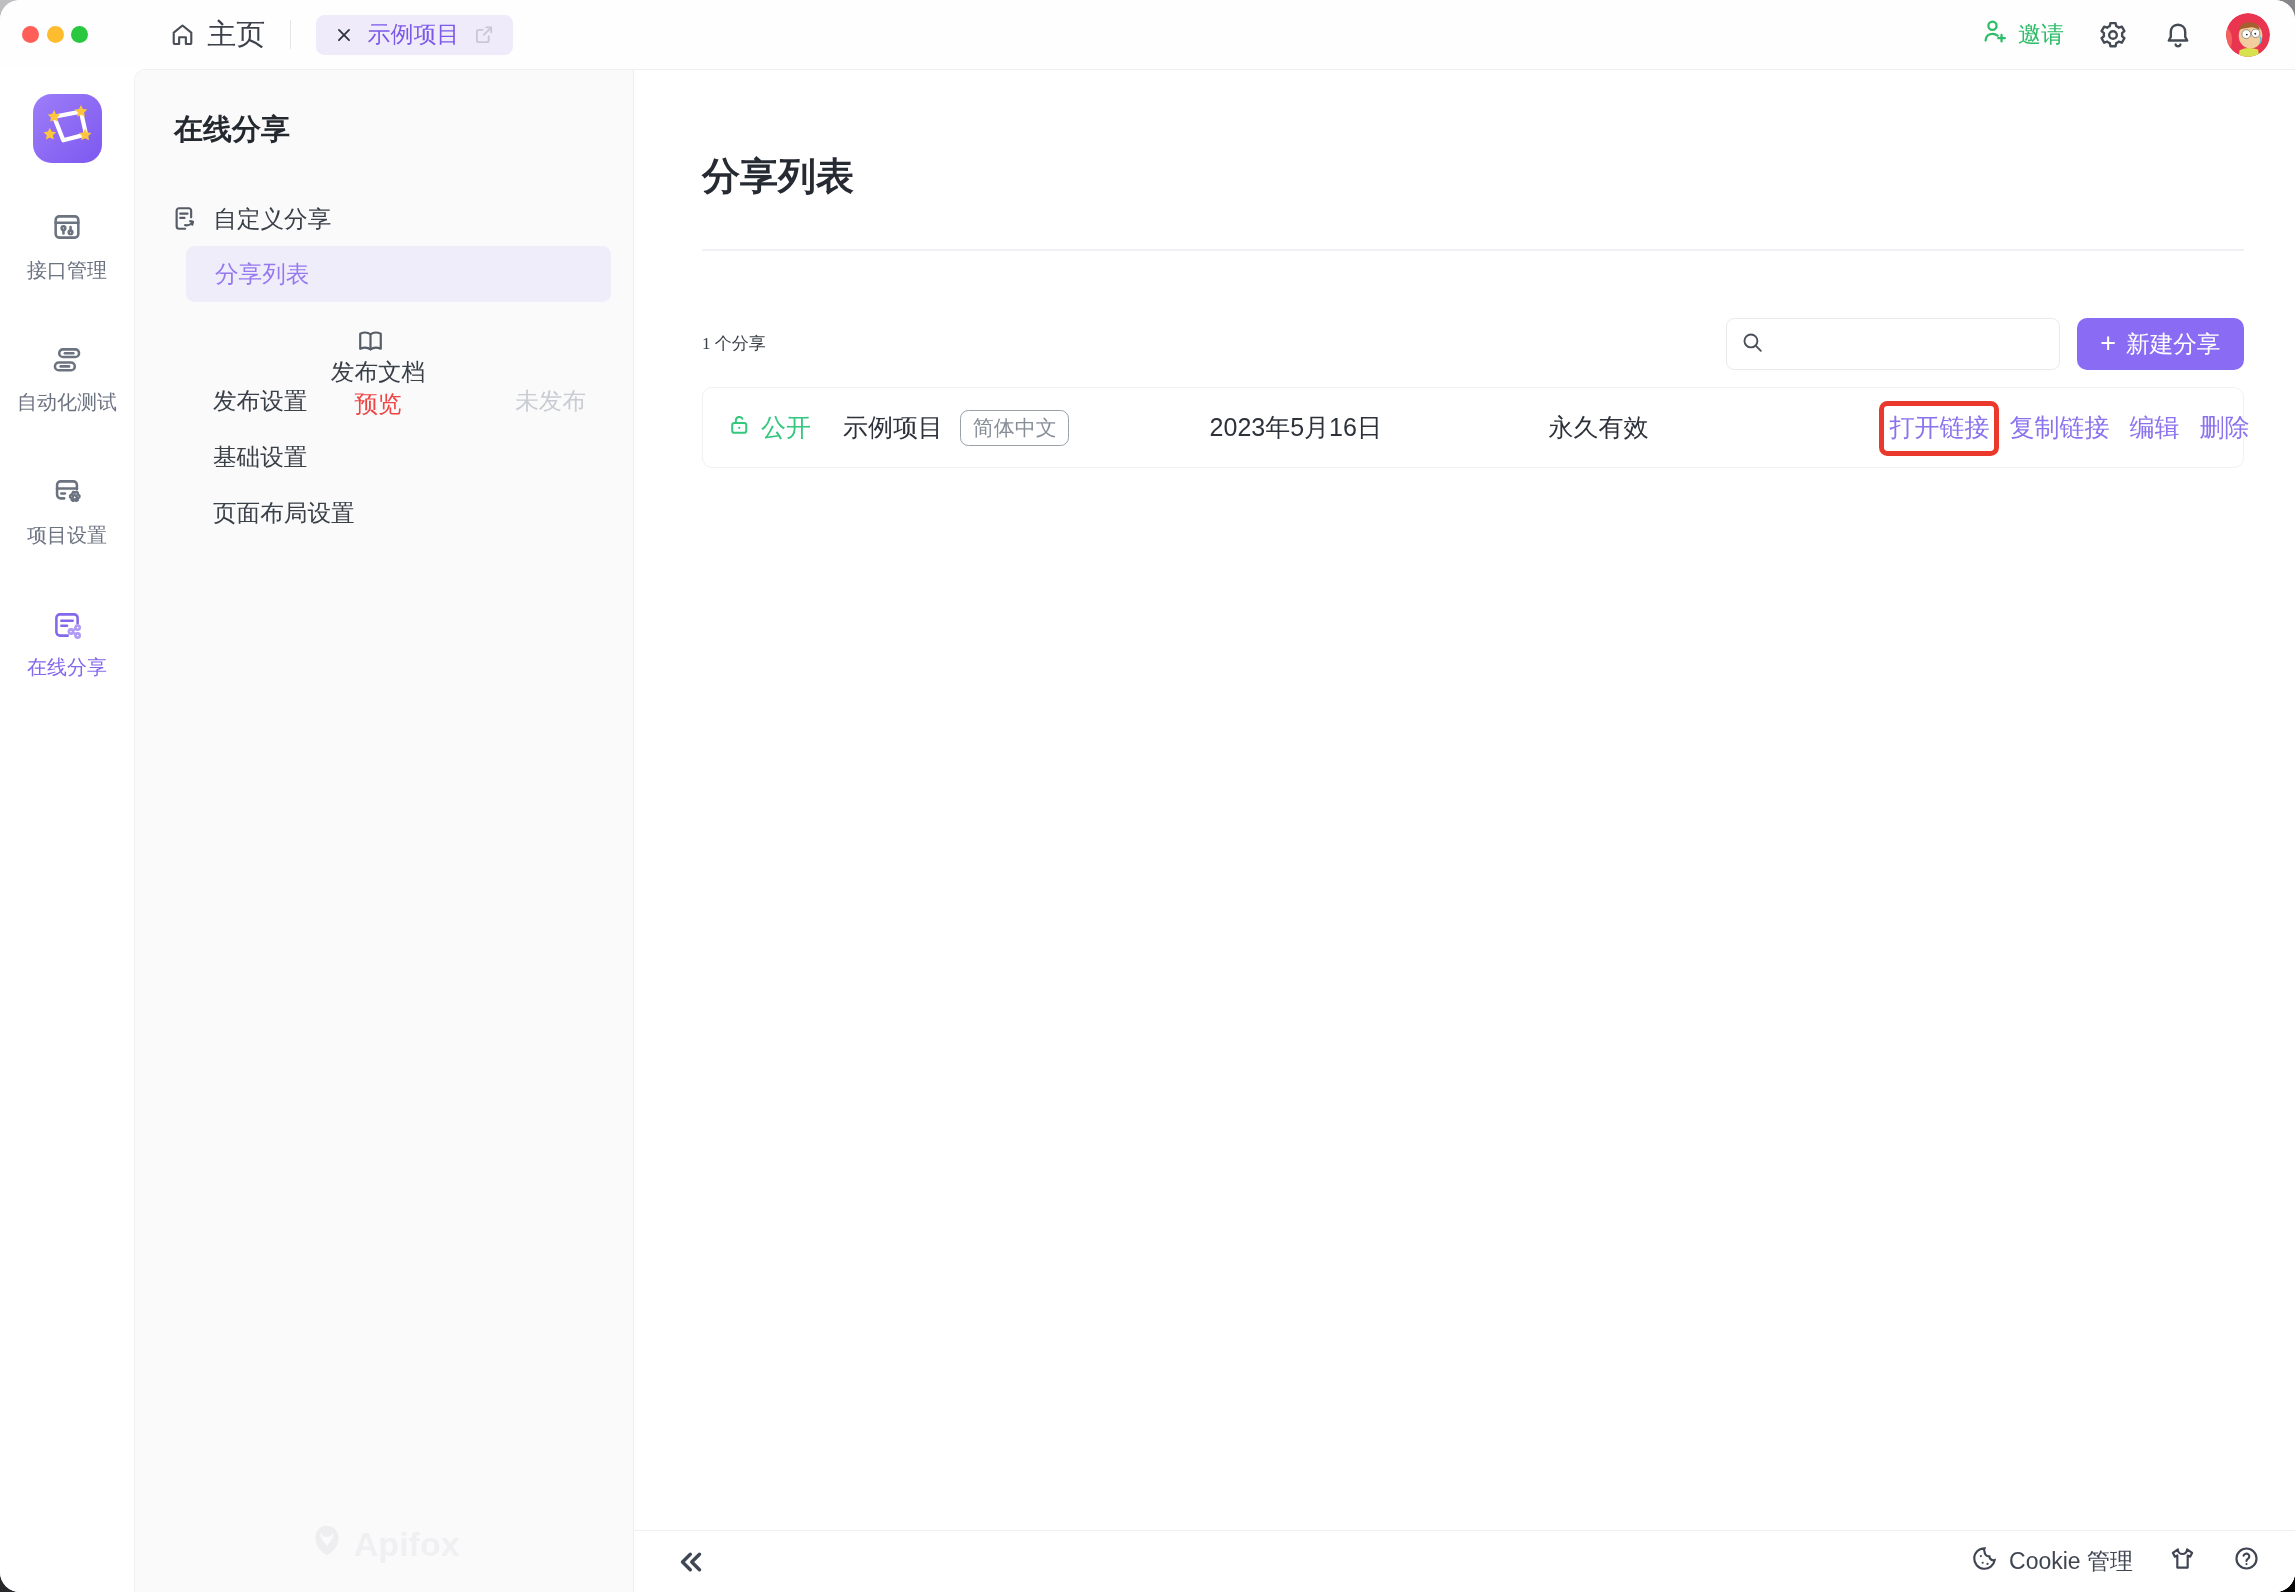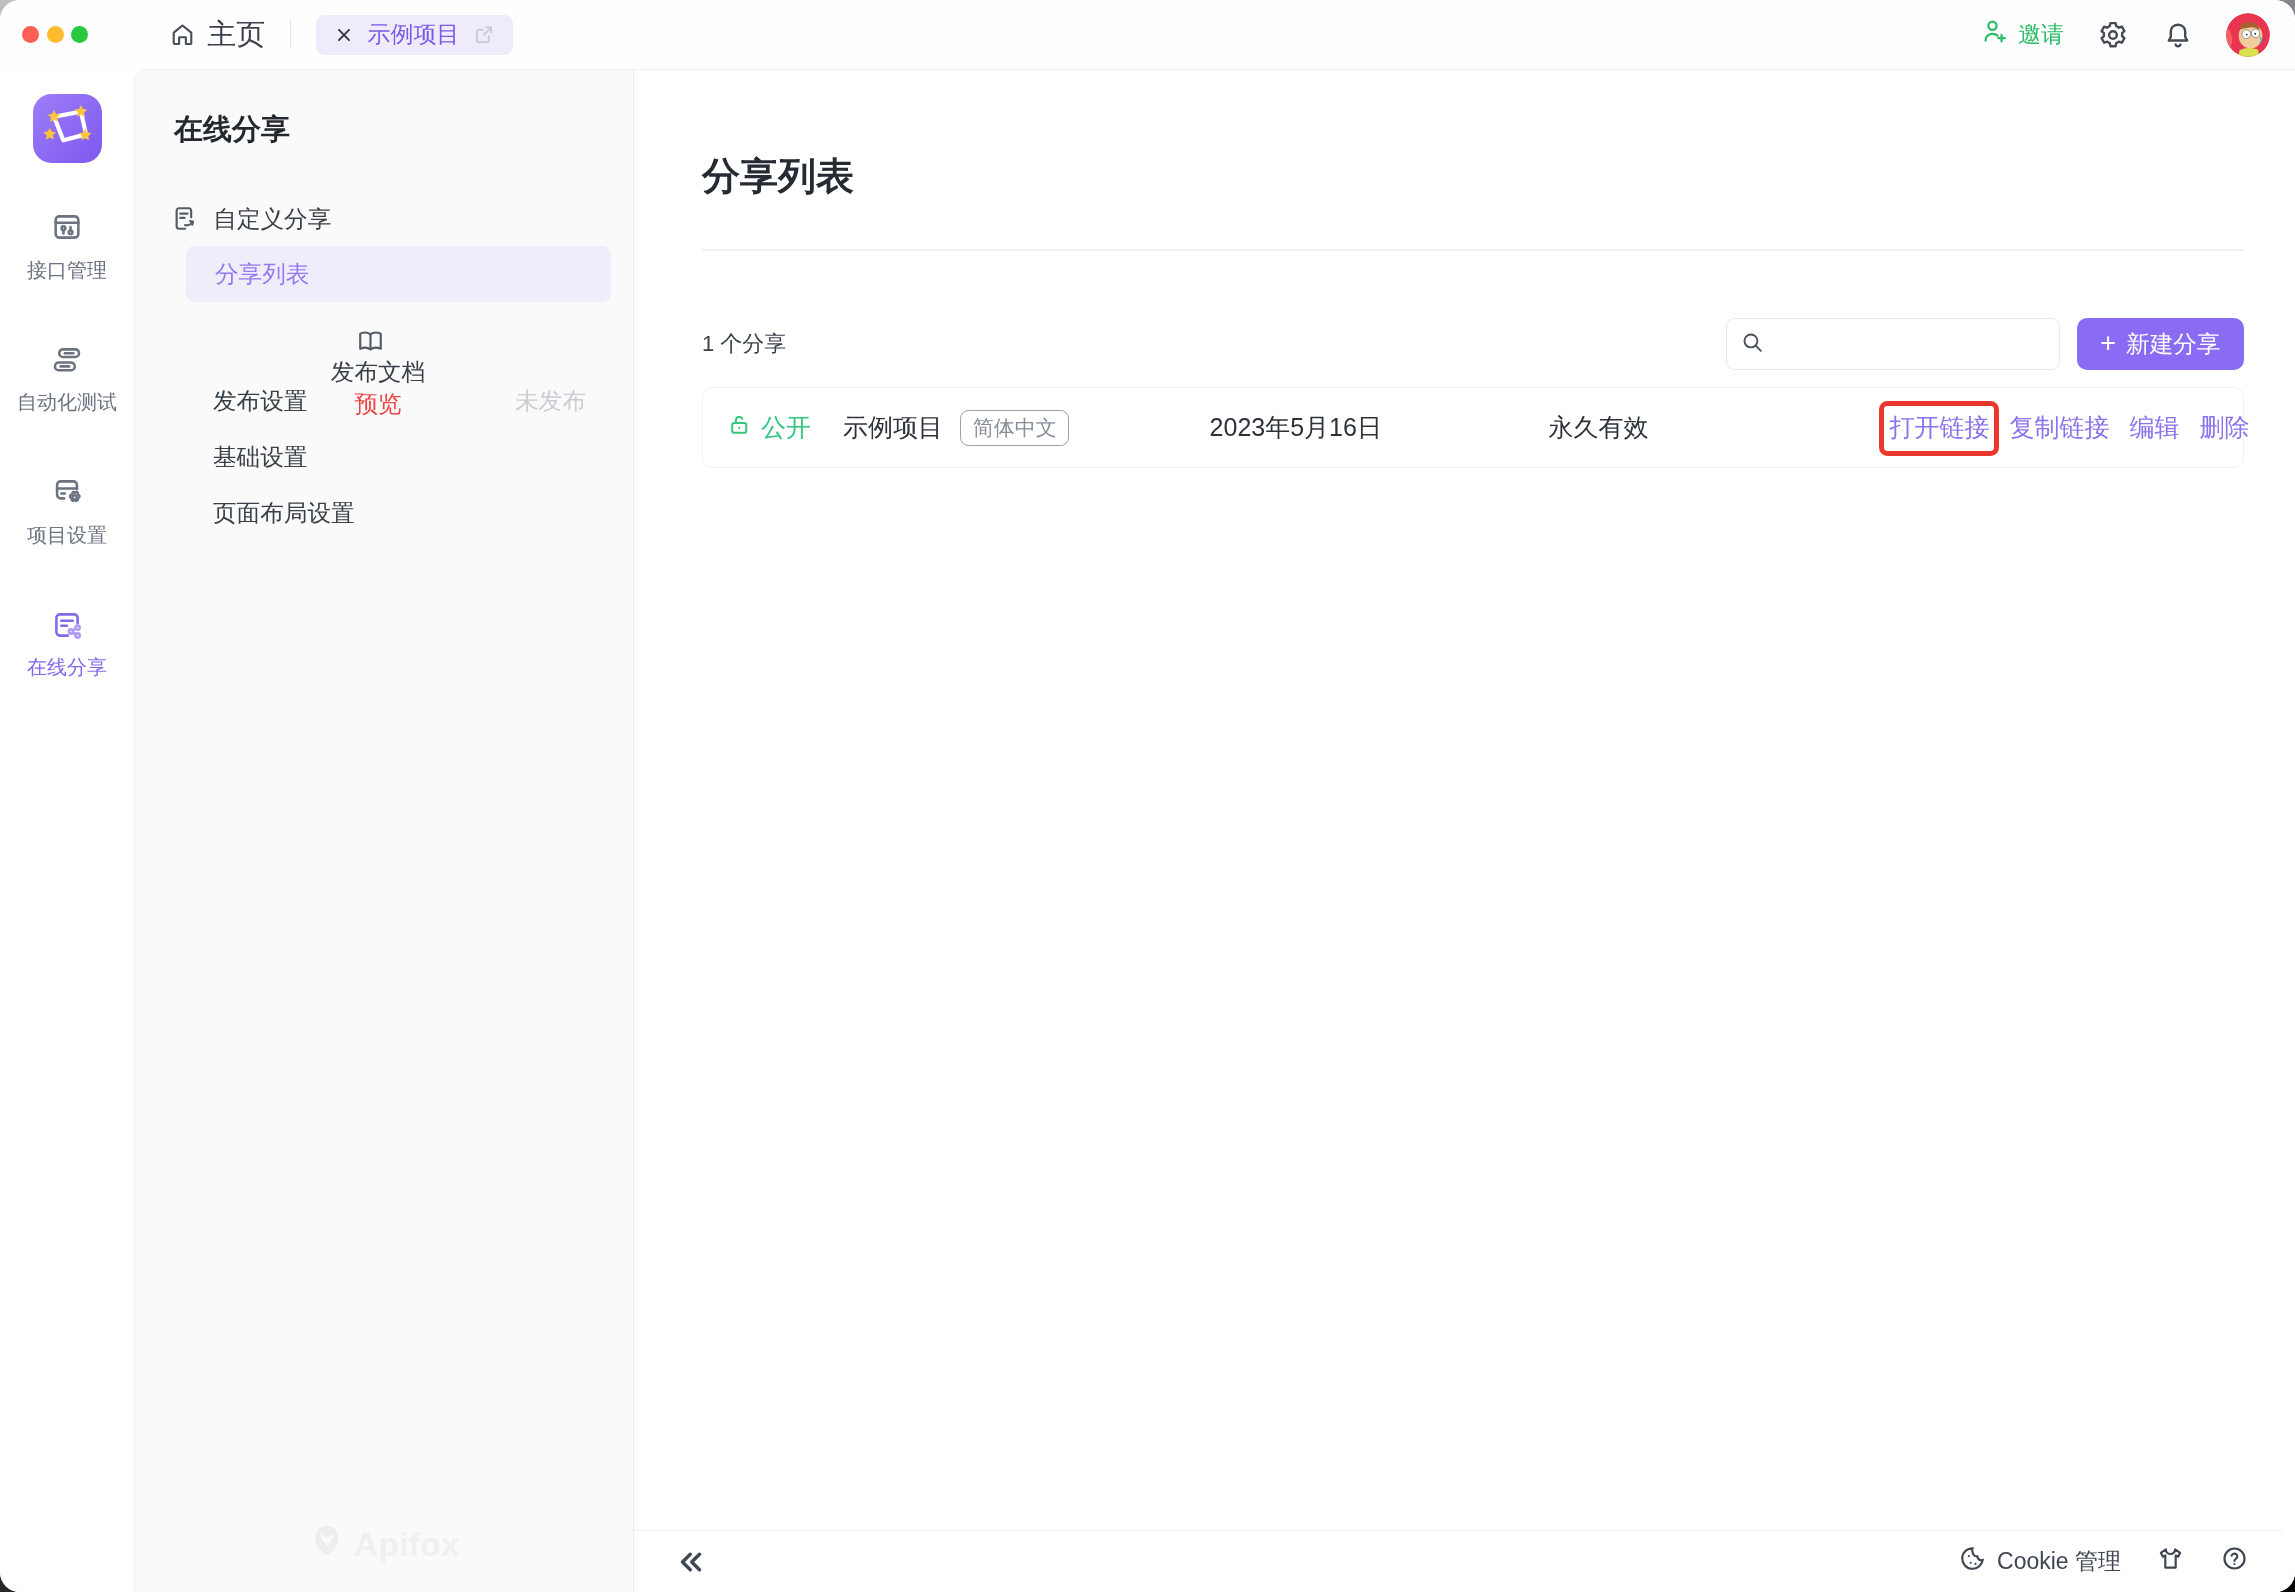--- a/index.html
+++ b/index.html
@@ -52,42 +52,42 @@
   .sub-row { margin:22px 47px 0 78px; height:34px; display:flex; align-items:center; font-size:23.6px; color:#3a4048; }
   .sub-row .row-spacer { flex:1; }
   .preview-link { color:#ef4444; font-size:23.6px; }
   .muted-status { color:#c9ccd3; font-size:23.6px; }
   .watermark { position:absolute; bottom:25px; left:50%; transform:translateX(-50%); display:flex; align-items:center; gap:8.4px; color:#f0f0f3; font-size:34px; font-weight:700; }
   
   .main { flex:1; position:relative; background:#fff; padding:0 51px 0 68px; min-width:0; }
   .page-title { margin-top:81px; font-size:38px; font-weight:700; color:#262b33; }
   .title-divider { margin-top:47px; height:1.7px; background:#f0f1f4; }
   .toolbar { margin-top:67px; display:flex; align-items:center; }
-  .count-text { font-size:22px; color:#3a4048; }
+  .count-text { font-size:17px; color:#3a4048;font-family:Liberation Serif, serif; }
   .toolbar-right { margin-left:auto; display:flex; align-items:center; gap:17px; }
   .search-box { width:334px; height:52px; border:1.7px solid #e8e9ed; border-radius:8.4px; background:#fff; display:flex; align-items:center; padding:0 13.5px; }
   .search-box input { border:none; outline:none; flex:1; font-size:22px; margin-left:10px; font-family:inherit; color:#3a4048; background:transparent; }
   .primary-btn { height:52px; padding:0 23.6px; border:none; border-radius:10px; background:#8a6cf4; color:#fff; font-size:23.6px; font-family:inherit; display:flex; align-items:center; gap:10px; cursor:default; }
   .plus-glyph { font-size:27px; line-height:1; font-weight:400; }
   
   .share-table { margin-top:17.7px; border:1.7px solid #f0f1f4; border-radius:10px; background:#fff; }
   .t-head { display:grid; grid-template-columns:483px 339px 341px 1fr; height:71px; align-items:center; color:#62676f; font-size:23.6px; border-bottom:1.7px solid #ededf0; }
   .t-head .th { padding-left:23.6px; position:relative; }
   .t-head .th.with-sep::before { content:""; position:absolute; left:0; top:50%; transform:translateY(-50%); width:1.7px; height:30px; background:#e9eaee; }
   .t-row { display:grid; grid-template-columns:483px 339px 341px 1fr; height:79px; align-items:center; font-size:25px; color:#2c313a; }
   .t-row .td { padding-left:23.6px; display:flex; align-items:center; }
   .vis-badge { display:flex; align-items:center; gap:9.3px; color:#34c77e; }
   .share-name { margin-left:32px; }
   .lang-tag { margin-left:17px; border:1.7px solid #9aa1ab; border-radius:8.4px; color:#878e98; font-size:21px; padding:4.2px 11.8px; line-height:1.2; }
   .actions { gap:20px; }
   .action-link { color:#8b72ee; cursor:default; white-space:nowrap; }
   .annotated { position:relative; }
   .annotated::after { content:""; position:absolute; inset:-10px -9.3px -11.8px -11px; border:5px solid #ea392c; border-radius:8.4px; pointer-events:none; }
   
-  .bottombar { position:absolute; left:0; right:12px; bottom:0; height:62px; background:#fff; border-top:1.7px solid #eef0f2; display:flex; align-items:center; padding:0 34px 0 40px; }
+  .bottombar { position:absolute; left:0; right:0; bottom:0; height:62px; background:#fff; border-top:1.7px solid #eef0f2; display:flex; align-items:center; padding:0 34px 0 40px; }
   .collapse-btn { display:flex; color:#3f4654; }
   .bottom-right { margin-left:auto; display:flex; align-items:center; gap:35px; color:#3f4552; font-size:23px; }
   .cookie-group { display:flex; align-items:center; gap:10px; }
   svg { flex:none; }
 </style>
 </head>
 <body>
 
 <div class="window">
 

